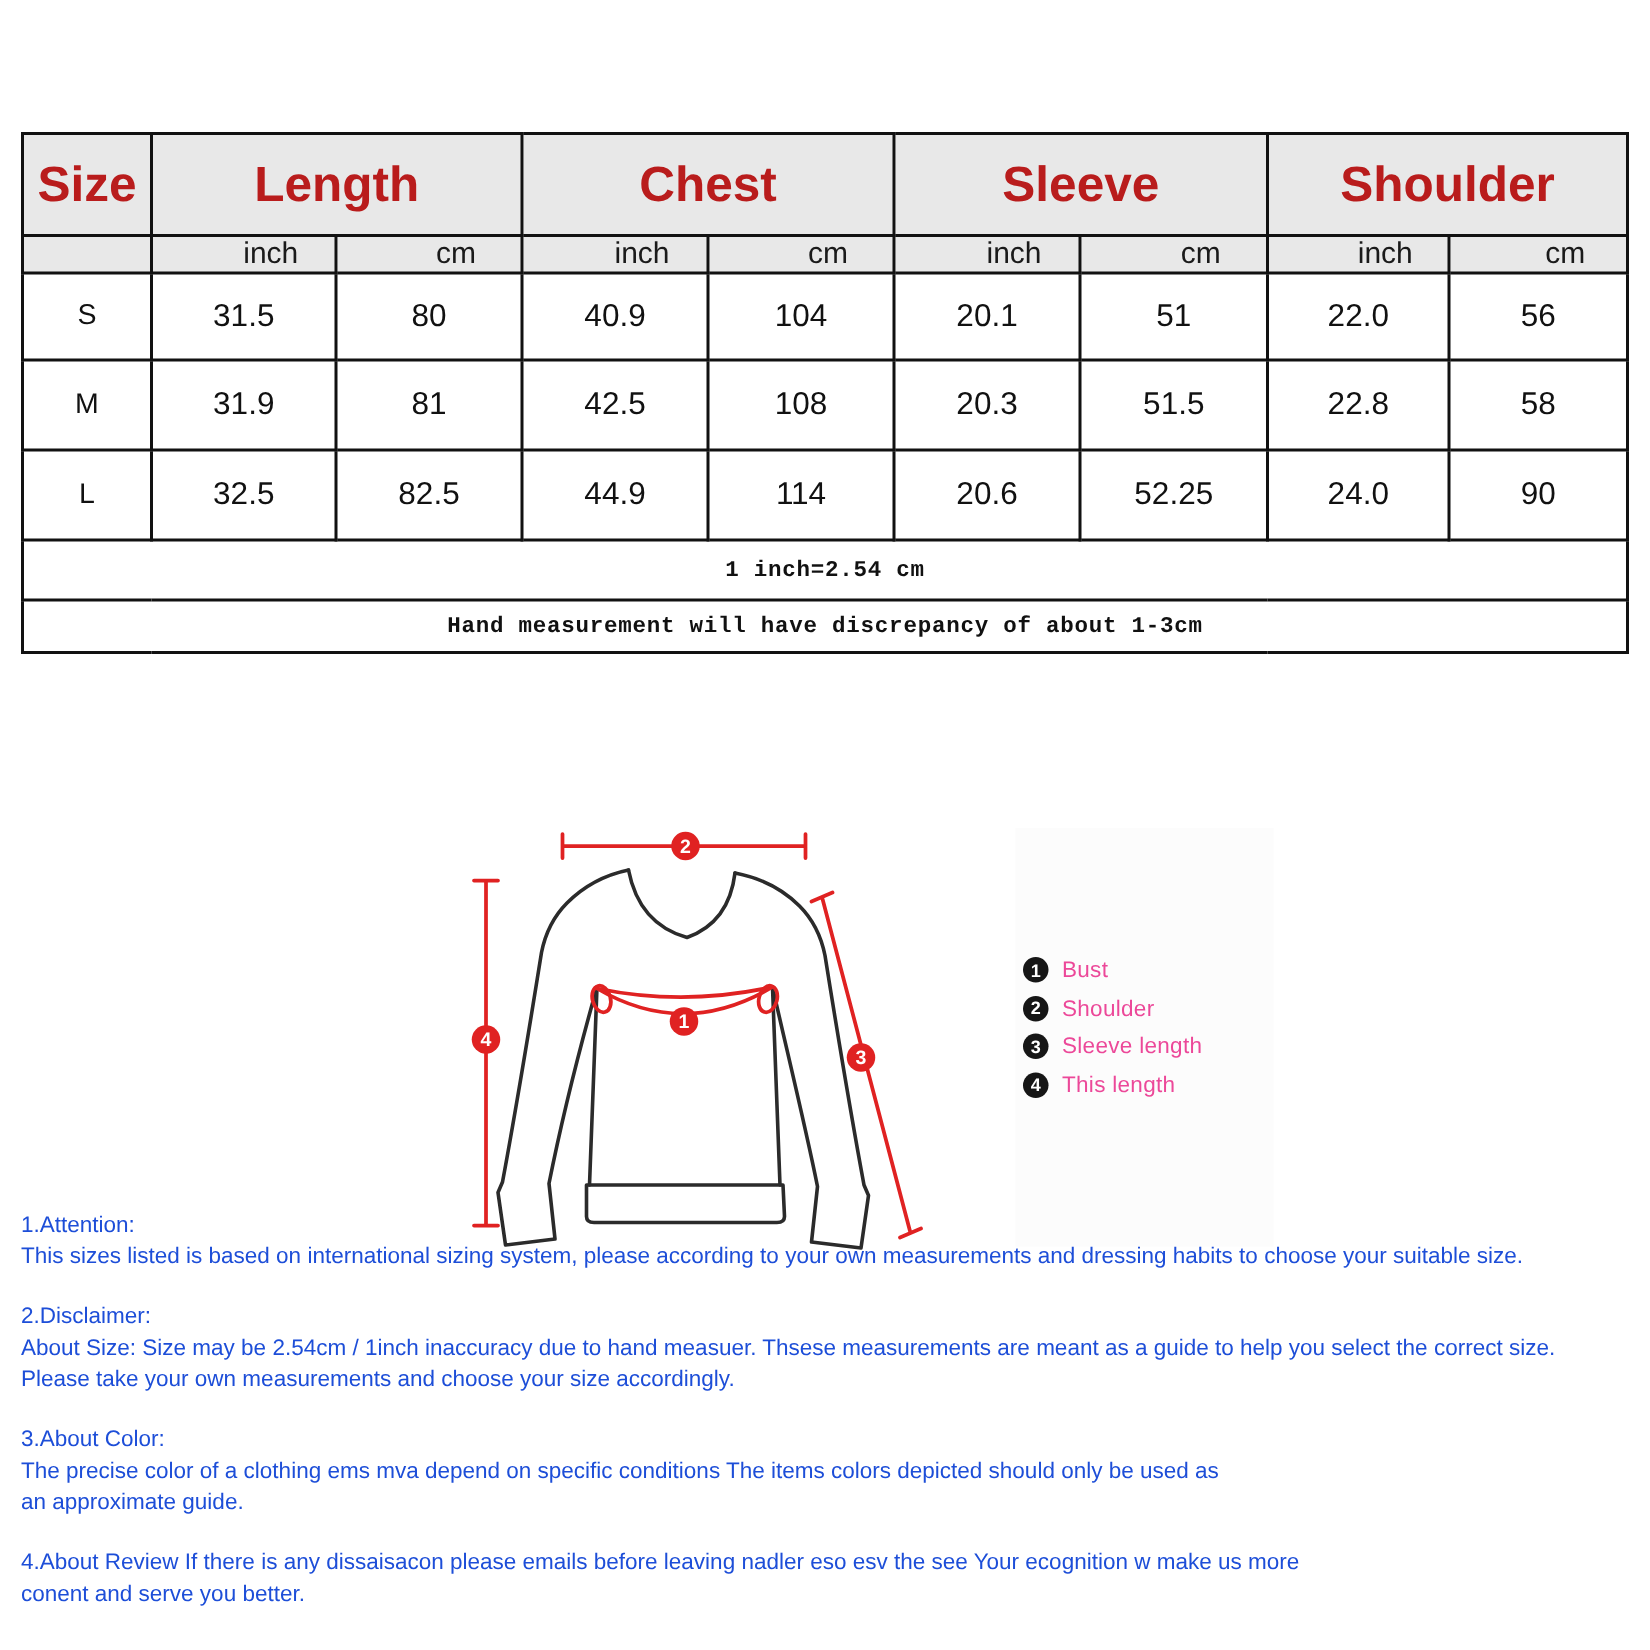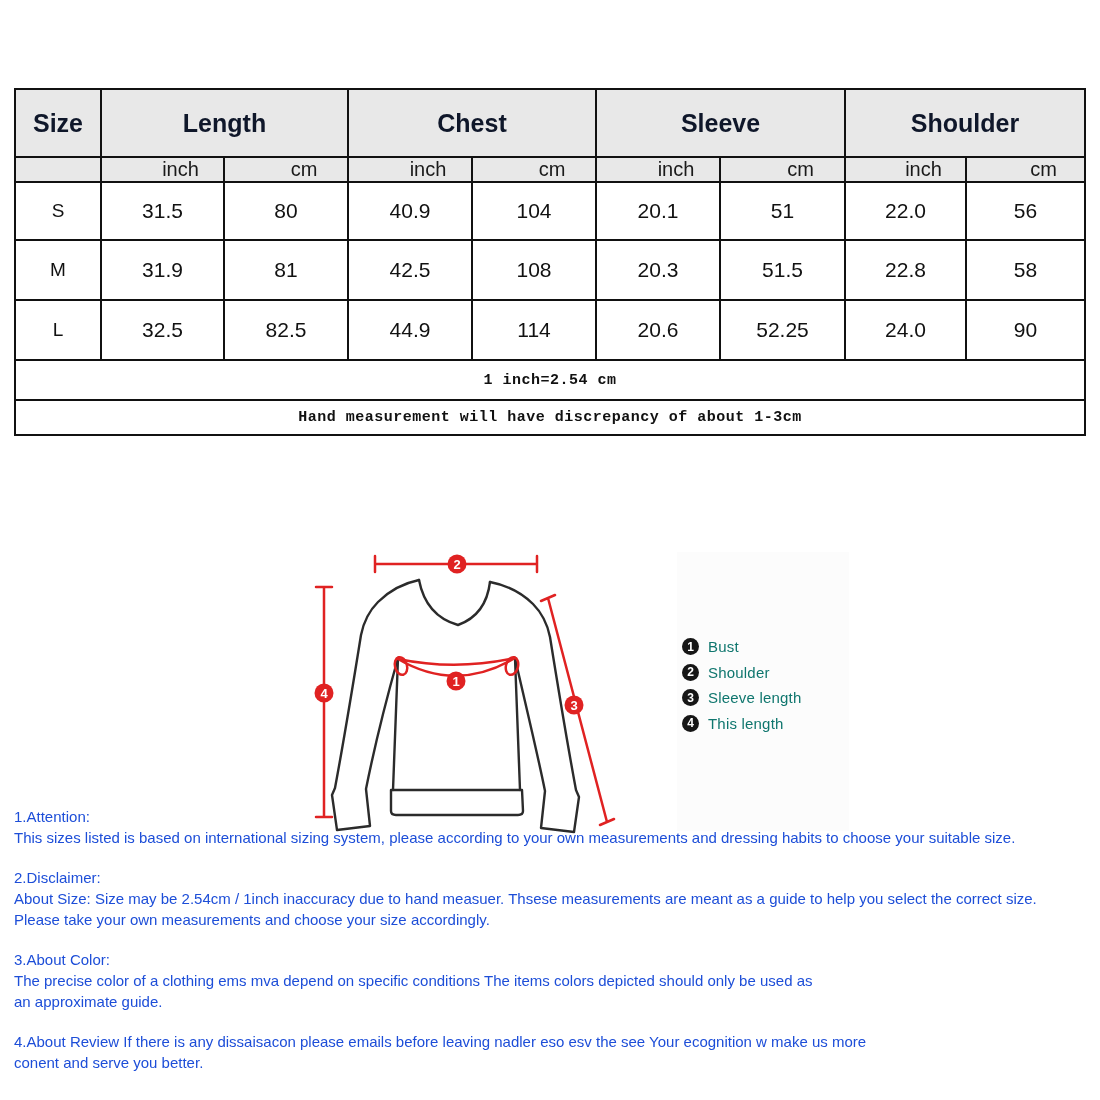--- a/index.html
+++ b/index.html
@@ -4,39 +4,39 @@
 <style>
   html,body{margin:0;padding:0;background:#fff;}
   .page{position:relative;width:1100px;height:1100px;background:#ffffff;overflow:hidden;
         font-family:"Liberation Sans",sans-serif;color:#111;}
 
   
   table.size-chart{position:absolute;left:14px;top:88px;width:1072px;
     border-collapse:collapse;table-layout:fixed;}
   .size-chart th,.size-chart td{border:2px solid #111;text-align:center;vertical-align:middle;
     padding:0;font-weight:normal;overflow:hidden;}
-  .size-chart .hdr{background:#e8e8e8;font-weight:bold;font-size:25px;color:#0f172a;}
+  .size-chart .hdr{background:#e8e8e8;font-weight:bold;font-size:33px;color:#b91c1c;}
   .size-chart .units{background:#e8e8e8;font-size:20px;color:#1a1a1a;padding-left:36px;}
   .size-chart .szlbl{font-size:19px;}
   .size-chart .val{font-size:21px;}
   .size-chart .note{font-family:"Liberation Mono","DejaVu Sans Mono",monospace;
     font-weight:bold;font-size:15px;letter-spacing:.5px;}
   tr.r-head{height:68px;} tr.r-units{height:24px;}
   tr.r-s{height:58px;} tr.r-m{height:60px;} tr.r-l{height:60px;}
   tr.r-note1{height:40px;} tr.r-note2{height:35px;}
 
   
   .legend-panel{position:absolute;left:677px;top:552px;width:172px;height:279px;background:#fcfcfc;}
   svg.sweater-svg{position:absolute;left:275px;top:545px;}
   .legend{position:absolute;left:682px;top:638px;display:flex;flex-direction:column;gap:8.5px;}
   .legend-row{display:flex;align-items:center;height:17px;}
   .legend-dot{width:17px;height:17px;border-radius:50%;background:#161616;color:#fff;
     font-size:12px;font-weight:bold;display:flex;align-items:center;justify-content:center;
     flex:0 0 17px;}
-  .legend-label{margin-left:9px;font-size:15px;color:#0f766e;letter-spacing:.2px;}
+  .legend-label{margin-left:9px;font-size:15px;color:#ec4899;letter-spacing:.2px;}
 
   
   .sections{position:absolute;left:14px;top:806px;width:1082px;font-size:15px;
     line-height:21px;color:#1d4ed8;}
   .section{margin-bottom:19px;}
   .section div{white-space:nowrap;}
 </style>
 </head>
 <body>
 

